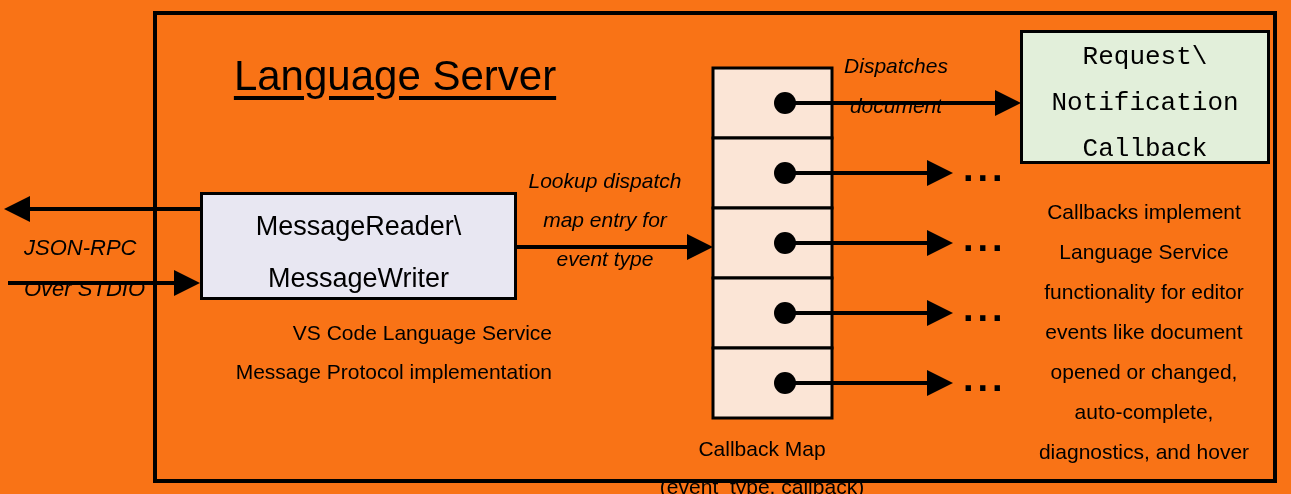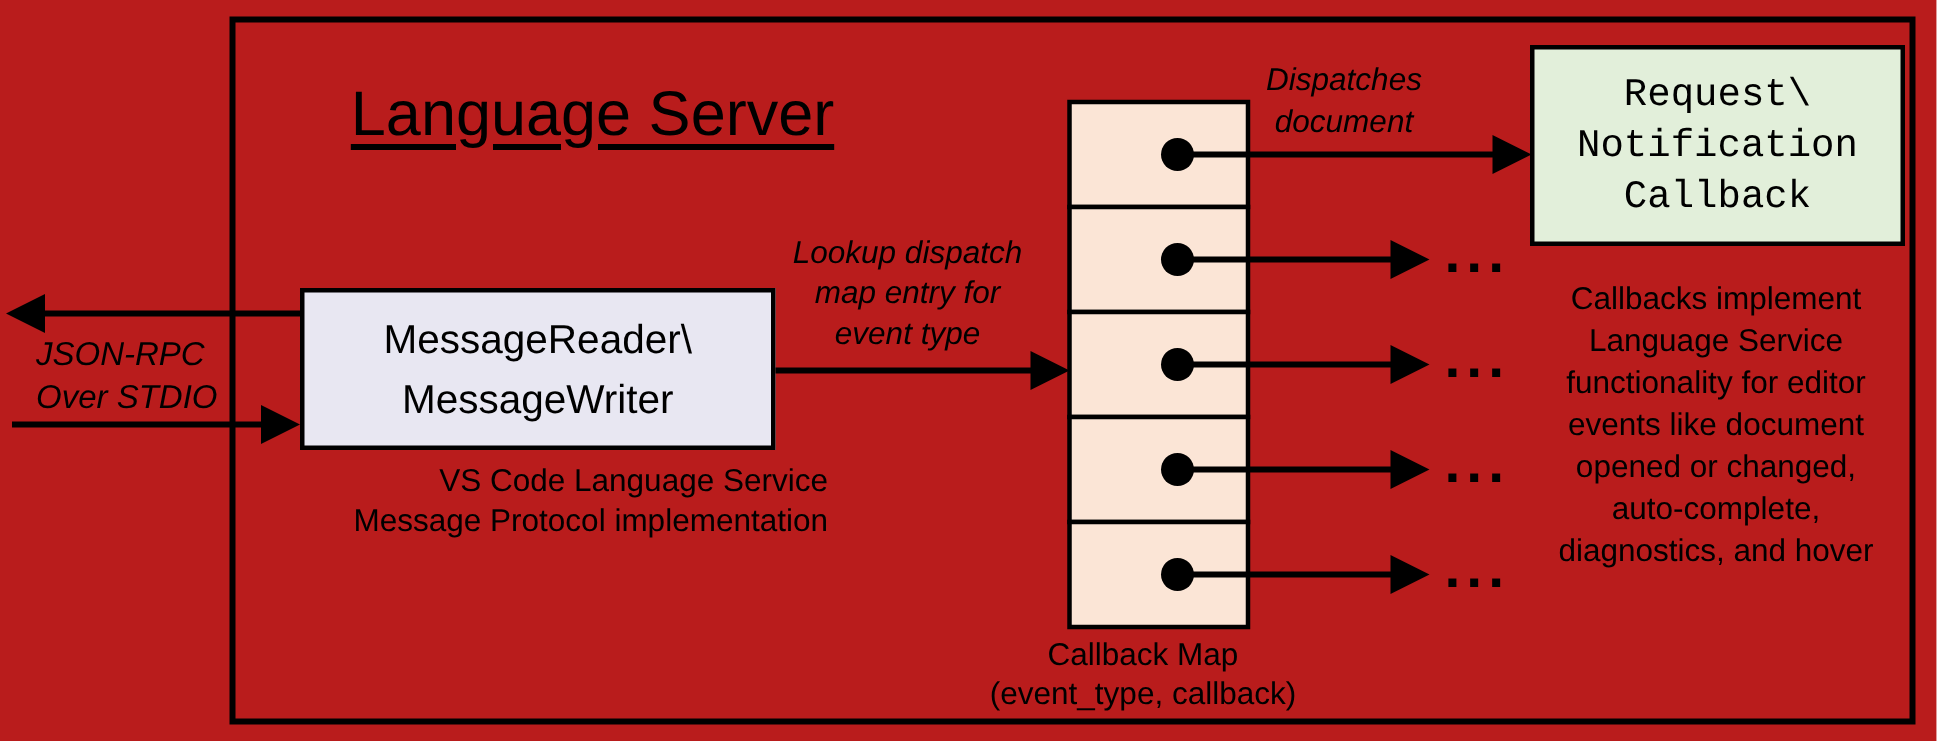--- a/index.html
+++ b/index.html
@@ -1,17 +1,17 @@
 <!DOCTYPE html>
 <html><head>
 <meta charset="utf-8">
 <style>
   html,body { margin:0; padding:0; background:#ffffff; }
   .canvas {
-    position:relative; width:1291px; height:494px; background:#b91c1c;
+    position:relative; width:1291px; height:494px; background:#f97316;
     font-family:"Liberation Sans","DejaVu Sans",sans-serif; color:#000;
     overflow:hidden;
   }
   .abs { position:absolute; box-sizing:border-box; }
 
   .outer-box {
     left:153px; top:11px; width:1124px; height:472px;
     border:4px solid #000; background:transparent;
   }
   .title {
@@ -48,21 +48,21 @@
     font-size:26px; line-height:34px; text-align:center;font-family:Liberation Mono, monospace;
   }
   .note {
     left:1004px; top:186px; width:280px; font-size:21px; line-height:28px;
     text-align:center;
   }
   .map-caption {
     left:628px; top:424px; width:268px; font-size:21px; line-height:26px;
     text-align:center;
   }
-  .line-span { display:block; }
+  .line-span { display:block;margin-top:12px; }
   svg.connectors { position:absolute; left:0; top:0; width:1291px; height:494px; }
   svg .stroke { stroke:#000; stroke-width:4; fill:none; }
   svg .fill   { fill:#000; stroke:none; }
   svg .cell   { fill:#fbe5d6; stroke:#000; stroke-width:3; }
   svg .dots   { font-family:"Liberation Sans","DejaVu Sans",sans-serif;
                 font-size:38px; font-weight:bold; letter-spacing:4px; fill:#000; }
 </style>
 </head>
 <body>
 

